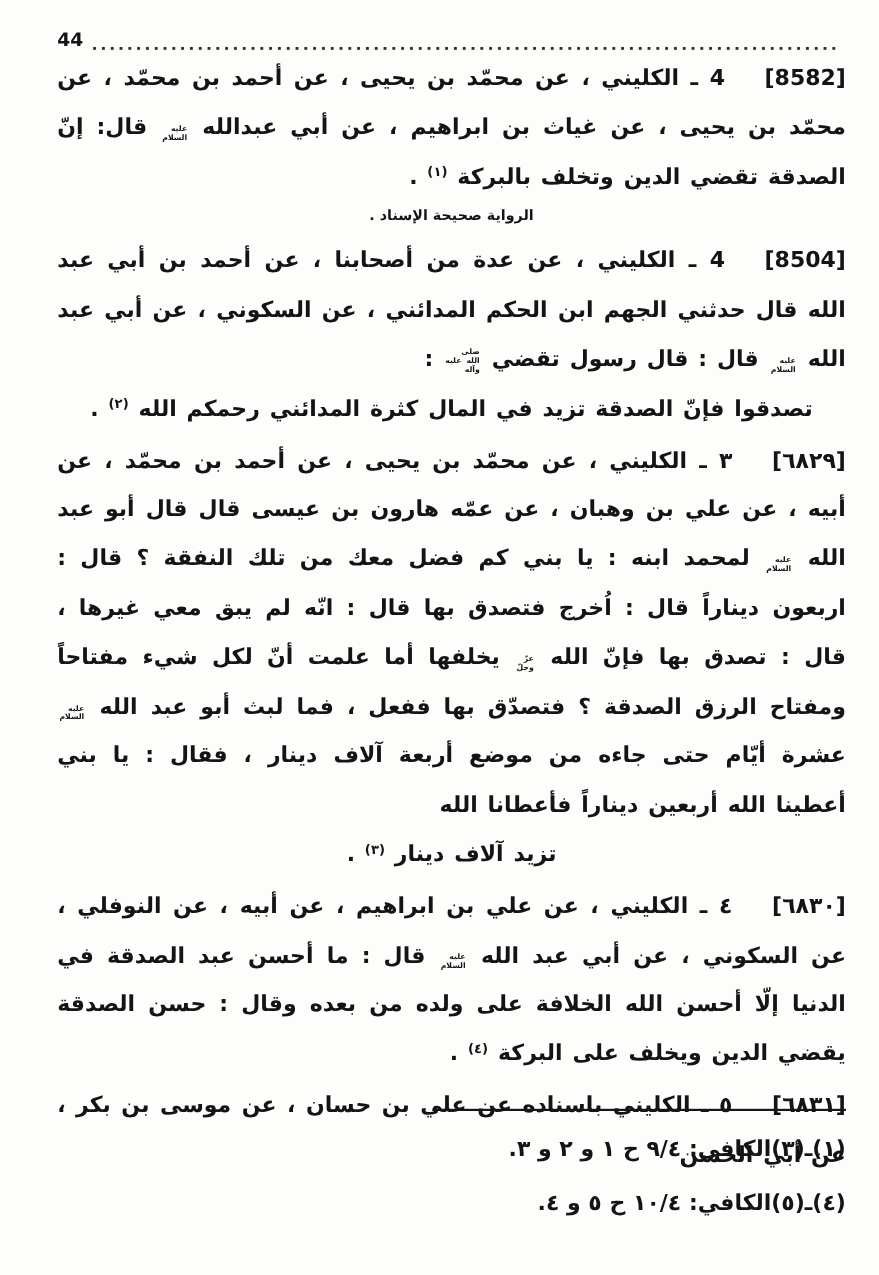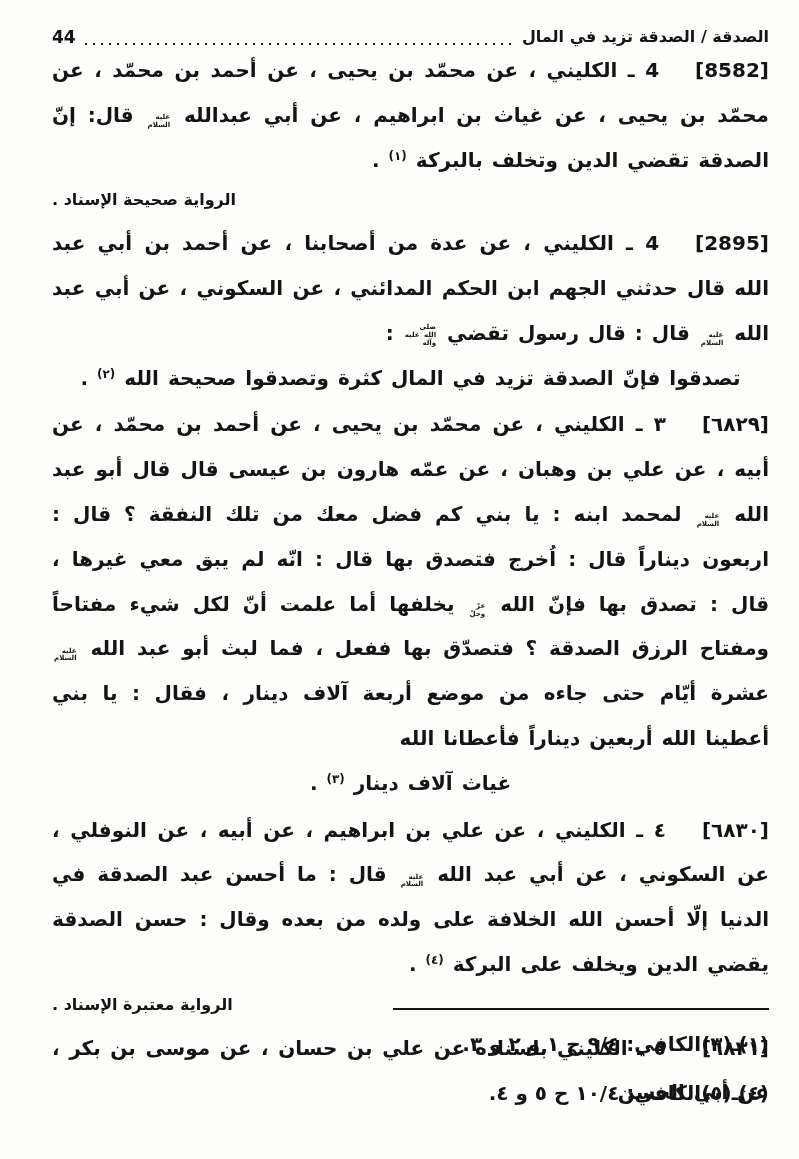--- a/index.html
+++ b/index.html
@@ -50,23 +50,23 @@
     margin-left:36px; 
     letter-spacing:1px;
   }
   .tail-line{
     font-size:20px;font-weight:700;
     line-height:2.24;
     text-align:center;
     word-spacing:2px;
   }
   .grade-line{
-    font-size:16px;font-weight:800;
+    font-size:13px;font-weight:800;
     line-height:2.3;
-    text-align:left;
+    text-align:center;
   }
   .honorific{
     display:inline-block;
     font-size:7px;font-weight:700;
     line-height:1.12;
     text-align:right;
     vertical-align:-5px;
     margin:0 2px;
     white-space:nowrap;
   }
@@ -90,42 +90,40 @@
     text-align:right;
     white-space:nowrap;
   }
 </style>
 </head>
 <body>
 
 <div class="page">
 
   <div class="running-header">
-    <span class="running-title">الصدقة / الصدقة تزيد في المال</span>
     <span class="leader-dots"></span>
     <span class="page-number">44</span>
   </div>
 
 
   <div id="entries">
       <div class="entry">
         <p class="para"><span class="bracket-num">[8582]</span><span class="seg">4 ـ الكليني ، عن محمّد بن يحيى ، عن أحمد بن محمّد ، عن محمّد بن يحيى ، عن غياث بن ابراهيم ، عن أبي عبدالله</span> <span class="honorific">عليه<br>السلام</span> <span class="seg">قال: إنّ الصدقة تقضي الدين وتخلف بالبركة</span> <span class="fn-mark">(١)</span> <span class="seg"> .</span> </p>
         <div class="grade-line">الرواية صحيحة الإسناد .</div>
       </div>
       <div class="entry">
-        <p class="para"><span class="bracket-num">[2895]</span><span class="seg">4 ـ الكليني ، عن عدة من أصحابنا ، عن أحمد بن أبي عبد الله قال حدثني الجهم ابن الحكم المدائني ، عن السكوني ، عن أبي عبد الله</span> <span class="honorific">عليه<br>السلام</span> <span class="seg">قال : قال رسول تقضي</span> <span class="honorific">صلى<br>الله عليه<br>وآله</span> <span class="seg">:</span> </p>
-        <div class="tail-line"><span class="seg">تصدقوا فإنّ الصدقة تزيد في المال كثرة وتصدقوا صحيحة الله</span> <span class="fn-mark">(٢)</span> <span class="seg"> .</span> </div>
+        <p class="para"><span class="bracket-num">[8504]</span><span class="seg">4 ـ الكليني ، عن عدة من أصحابنا ، عن أحمد بن أبي عبد الله قال حدثني الجهم ابن الحكم المدائني ، عن السكوني ، عن أبي عبد الله</span> <span class="honorific">عليه<br>السلام</span> <span class="seg">قال : قال رسول تقضي</span> <span class="honorific">صلى<br>الله عليه<br>وآله</span> <span class="seg">:</span> </p>
+        <div class="tail-line"><span class="seg">تصدقوا فإنّ الصدقة تزيد في المال كثرة المدائني رحمكم الله</span> <span class="fn-mark">(٢)</span> <span class="seg"> .</span> </div>
       </div>
       <div class="entry">
         <p class="para"><span class="bracket-num">[٦٨٢٩]</span><span class="seg">٣ ـ الكليني ، عن محمّد بن يحيى ، عن أحمد بن محمّد ، عن أبيه ، عن علي بن وهبان ، عن عمّه هارون بن عيسى قال قال أبو عبد الله</span> <span class="honorific">عليه<br>السلام</span> <span class="seg">لمحمد ابنه : يا بني كم فضل معك من تلك النفقة ؟ قال : اربعون ديناراً قال : اُخرج فتصدق بها قال : انّه لم يبق معي غيرها ، قال : تصدق بها فإنّ الله</span> <span class="honorific">عزّ<br>وجلّ</span> <span class="seg">يخلفها أما علمت أنّ لكل شيء مفتاحاً ومفتاح الرزق الصدقة ؟ فتصدّق بها ففعل ، فما لبث أبو عبد الله</span> <span class="honorific">عليه<br>السلام</span> <span class="seg">عشرة أيّام حتى جاءه من موضع أربعة آلاف دينار ، فقال : يا بني أعطينا الله أربعين ديناراً فأعطانا الله</span> </p>
-        <div class="tail-line"><span class="seg">غياث آلاف دينار</span> <span class="fn-mark">(٣)</span> <span class="seg"> .</span> </div>
+        <div class="tail-line"><span class="seg">تزيد آلاف دينار</span> <span class="fn-mark">(٣)</span> <span class="seg"> .</span> </div>
       </div>
       <div class="entry">
         <p class="para"><span class="bracket-num">[٦٨٣٠]</span><span class="seg">٤ ـ الكليني ، عن علي بن ابراهيم ، عن أبيه ، عن النوفلي ، عن السكوني ، عن أبي عبد الله</span> <span class="honorific">عليه<br>السلام</span> <span class="seg">قال : ما أحسن عبد الصدقة في الدنيا إلّا أحسن الله الخلافة على ولده من بعده وقال : حسن الصدقة يقضي الدين ويخلف على البركة</span> <span class="fn-mark">(٤)</span> <span class="seg"> .</span> </p>
-        <div class="grade-line">الرواية معتبرة الإسناد .</div>
       </div>
       <div class="entry">
         <p class="para"><span class="bracket-num">[٦٨٣١]</span><span class="seg">٥ ـ الكليني باسناده عن علي بن حسان ، عن موسى بن بكر ، عن أبي الحسن</span>  </p>
       </div>
     </div>
 
   <div class="footnotes">
     <div class="fn-rule"></div>
     <div id="fnlist">
         <div class="fn-line">(١)ـ(٣)الكافي: ٩/٤ ح ١ و ٢ و ٣.</div>

